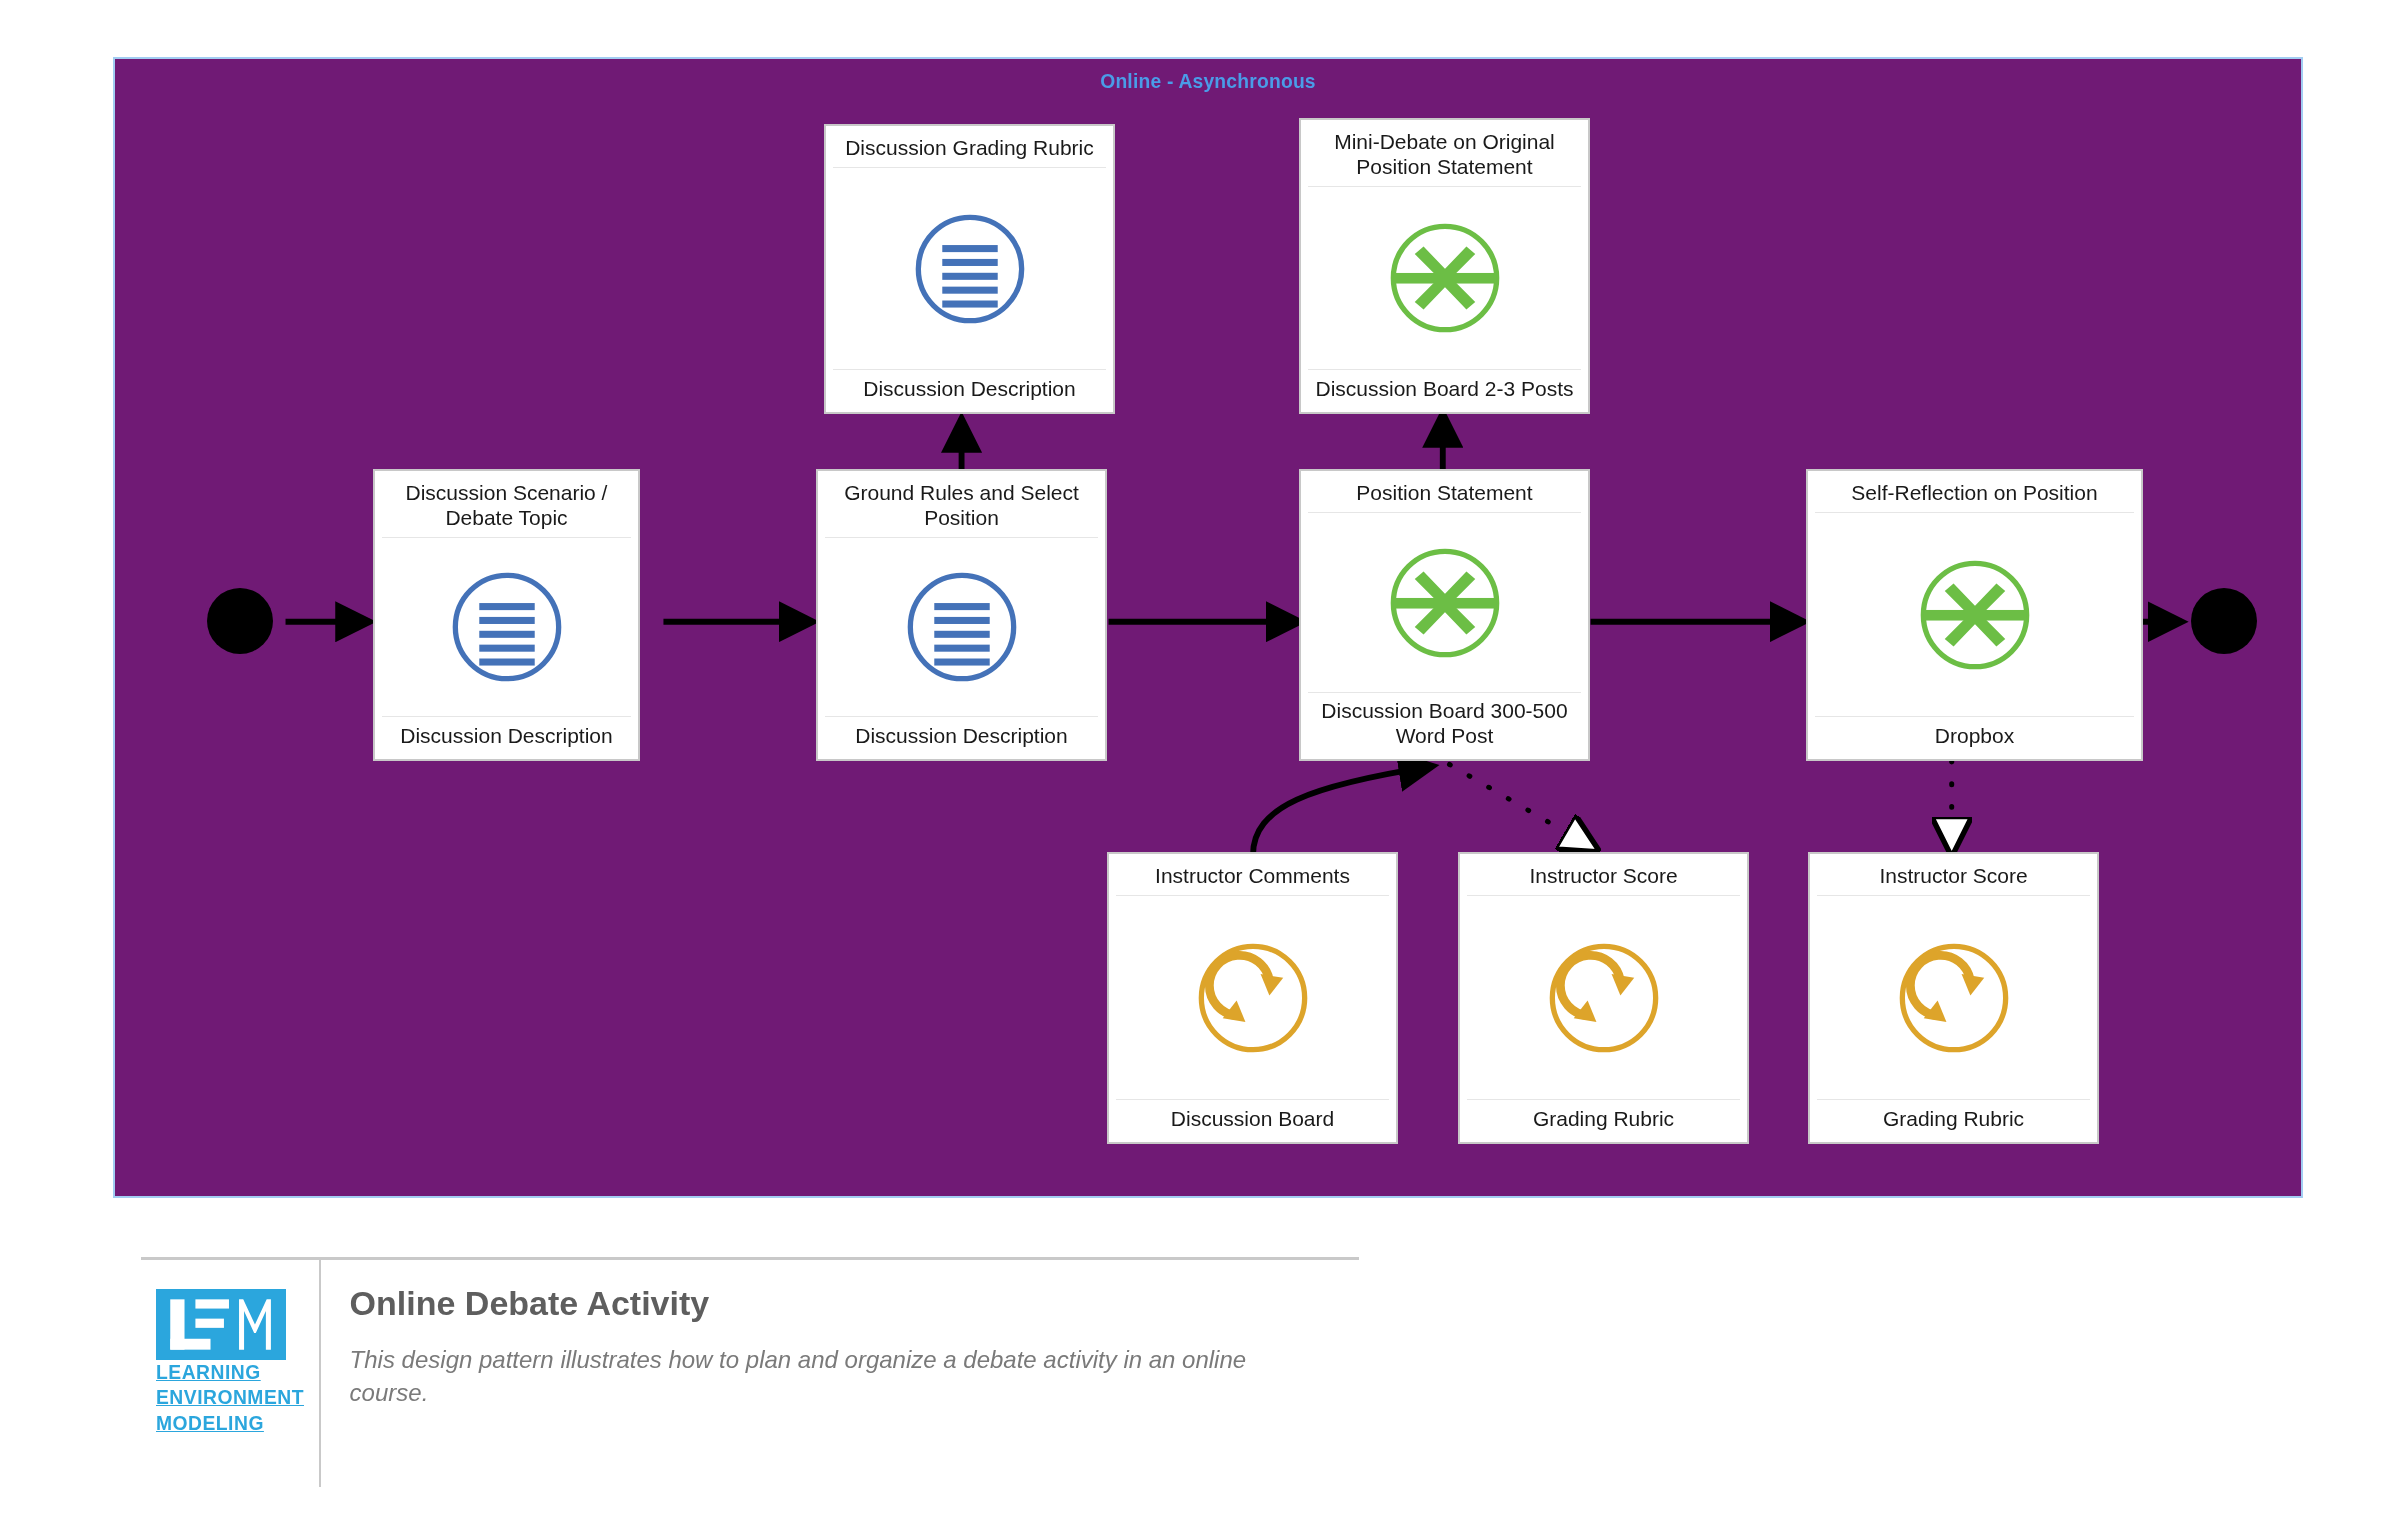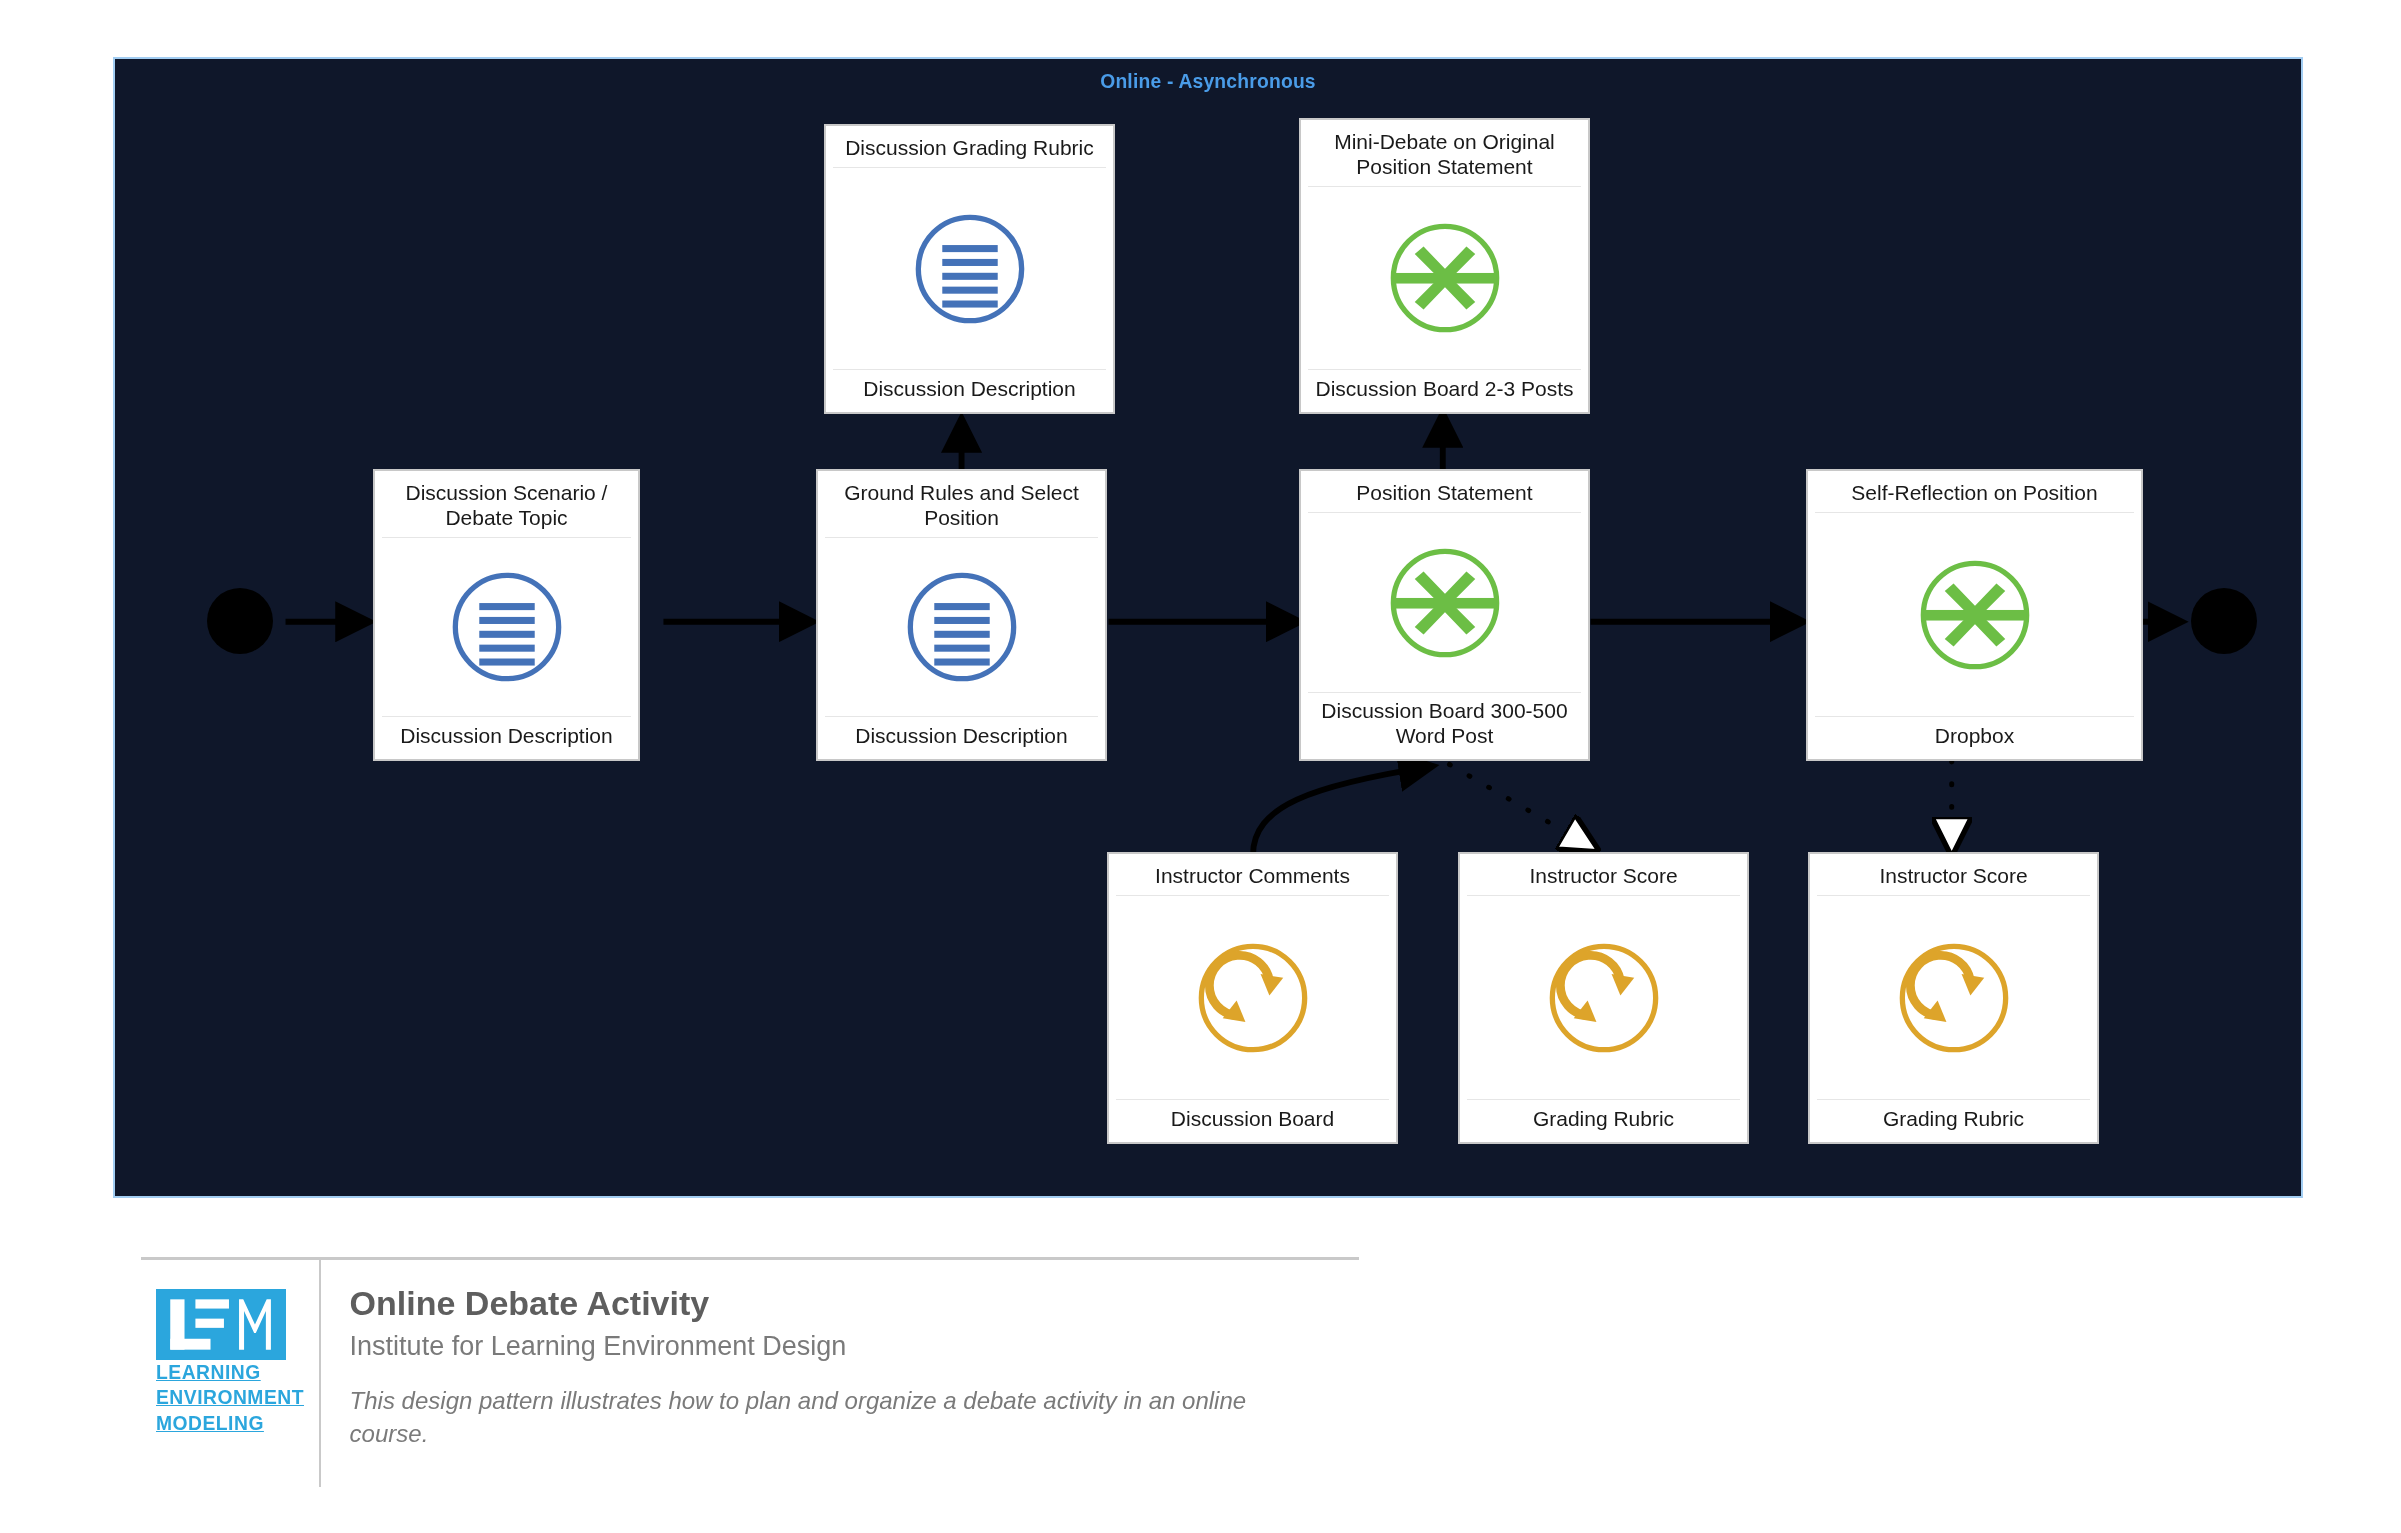--- a/index.html
+++ b/index.html
@@ -14,21 +14,21 @@
     height: 1534px;
     background: #ffffff;
     overflow: hidden;
   }
 
   
   #panel {
     position: absolute;
     left: 113px; top: 57px;
     width: 2190px; height: 1141px;
-    background: #0f172a;
+    background: #701a75;
     border: 2.5px solid #a2cdf2;
   }
   #panel-title {
     position: absolute;
     left: 0; top: 11.8px;
     width: 100%;
     text-align: center;
     font-size: 19.3px;
     font-weight: bold;
     color: #4a9ce8;
@@ -347,19 +347,18 @@
           <polygon points="99,72 99,12 104,12 118,42 132,12 137,12 137,72 131,72 131,26 119,52 117,52 105,26 105,72" fill="#ffffff"></polygon>
         </svg>
       </div>
       <div class="logo-word">LEARNING</div>
       <div class="logo-word">ENVIRONMENT</div>
       <div class="logo-word">MODELING</div>
     </div>
 
     <div id="footer-text">
       <div id="footer-title">Online Debate Activity</div>
-      <div id="footer-org">Institute for Learning Environment Design</div>
       <div id="footer-desc">This design pattern illustrates how to plan and organize a debate activity in an online course.</div>
     </div>
   </div>
 
 </div>
 
 
 </body></html>

